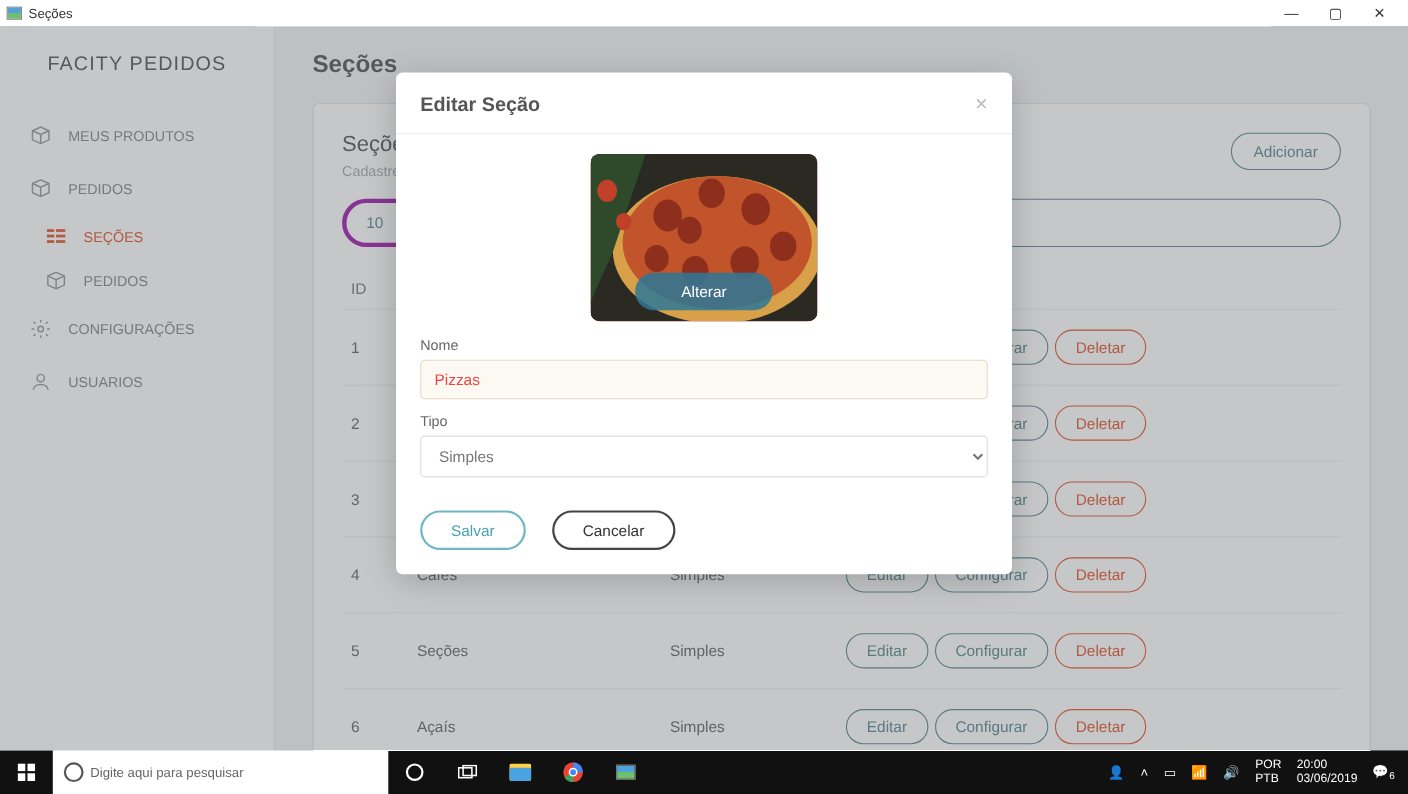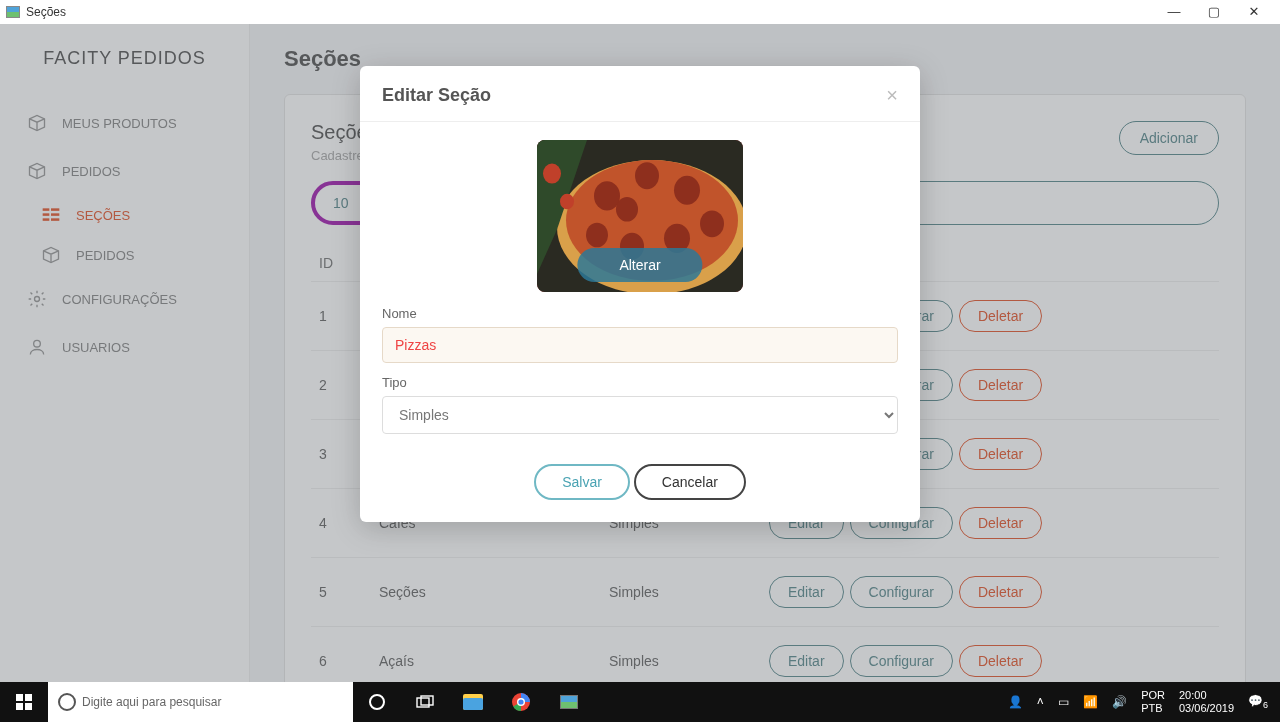--- a/index.html
+++ b/index.html
@@ -46,21 +46,21 @@
 .modal-head h3{color:#555;font-size:18px;font-weight:600;flex:1}
 .modal-head .close{color:#bbb;font-size:20px;cursor:pointer}
 .modal-body{padding:18px 22px 8px}
 .img-wrap{display:flex;justify-content:center;margin-bottom:14px}
 .img-box{width:206px;height:152px;border-radius:8px;position:relative;overflow:hidden;background:#7f1d1d}
 .img-box svg{width:100%;height:100%;display:block}
 .alterar{position:absolute;left:50%;bottom:10px;transform:translateX(-50%);background:rgba(45,120,150,.85);color:#fff;border:none;border-radius:22px;padding:9px 42px;font-size:14px;cursor:pointer}
 .fld-label{color:#666;font-size:13px;margin-bottom:6px;display:block}
 .fld-input{width:100%;border:1px solid #e6d9c8;background:#fcf8f2;border-radius:4px;padding:9px 12px;color:#ef4444;font-size:14px;margin-bottom:12px}
 .fld-select{width:100%;border:1px solid #ddd;background:#fff;border-radius:4px;padding:9px 12px;color:#777;font-size:14px;margin-bottom:10px}
-.modal-foot{display:flex;justify-content:center;gap:4px;padding:12px 22px 22px}
+.modal-foot{display:flex;justify-content:flex-start;gap:24px;padding:12px 22px 22px}
 .m-btn{border-radius:20px;padding:8px 26px;font-size:14px;cursor:pointer;background:#fff}
 .m-save{border:2px solid #6fb8c4;color:#4aa3b3}
 .m-cancel{border:2px solid #444;color:#333}
 
 
 .taskbar{height:40px;background:#111;display:flex;align-items:center;color:#fff;font-size:12px}
 .tb-start{width:48px;height:100%;display:flex;align-items:center;justify-content:center}
 .tb-search{display:flex;align-items:center;background:#fff;color:#666;height:40px;width:305px;padding:0 10px;gap:6px}
 .tb-search .circ{width:18px;height:18px;border:2px solid #555;border-radius:50%}
 .tb-icons{display:flex;height:100%}

